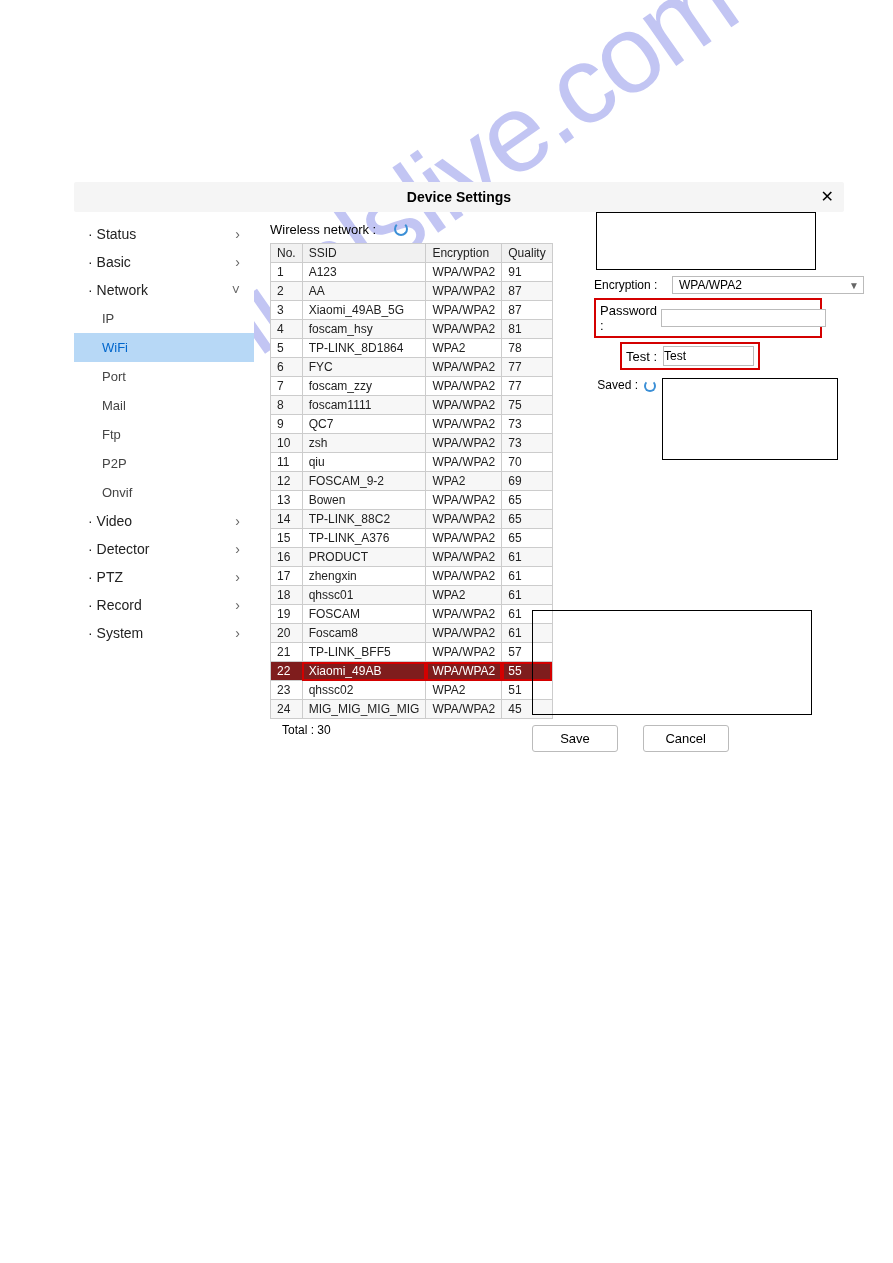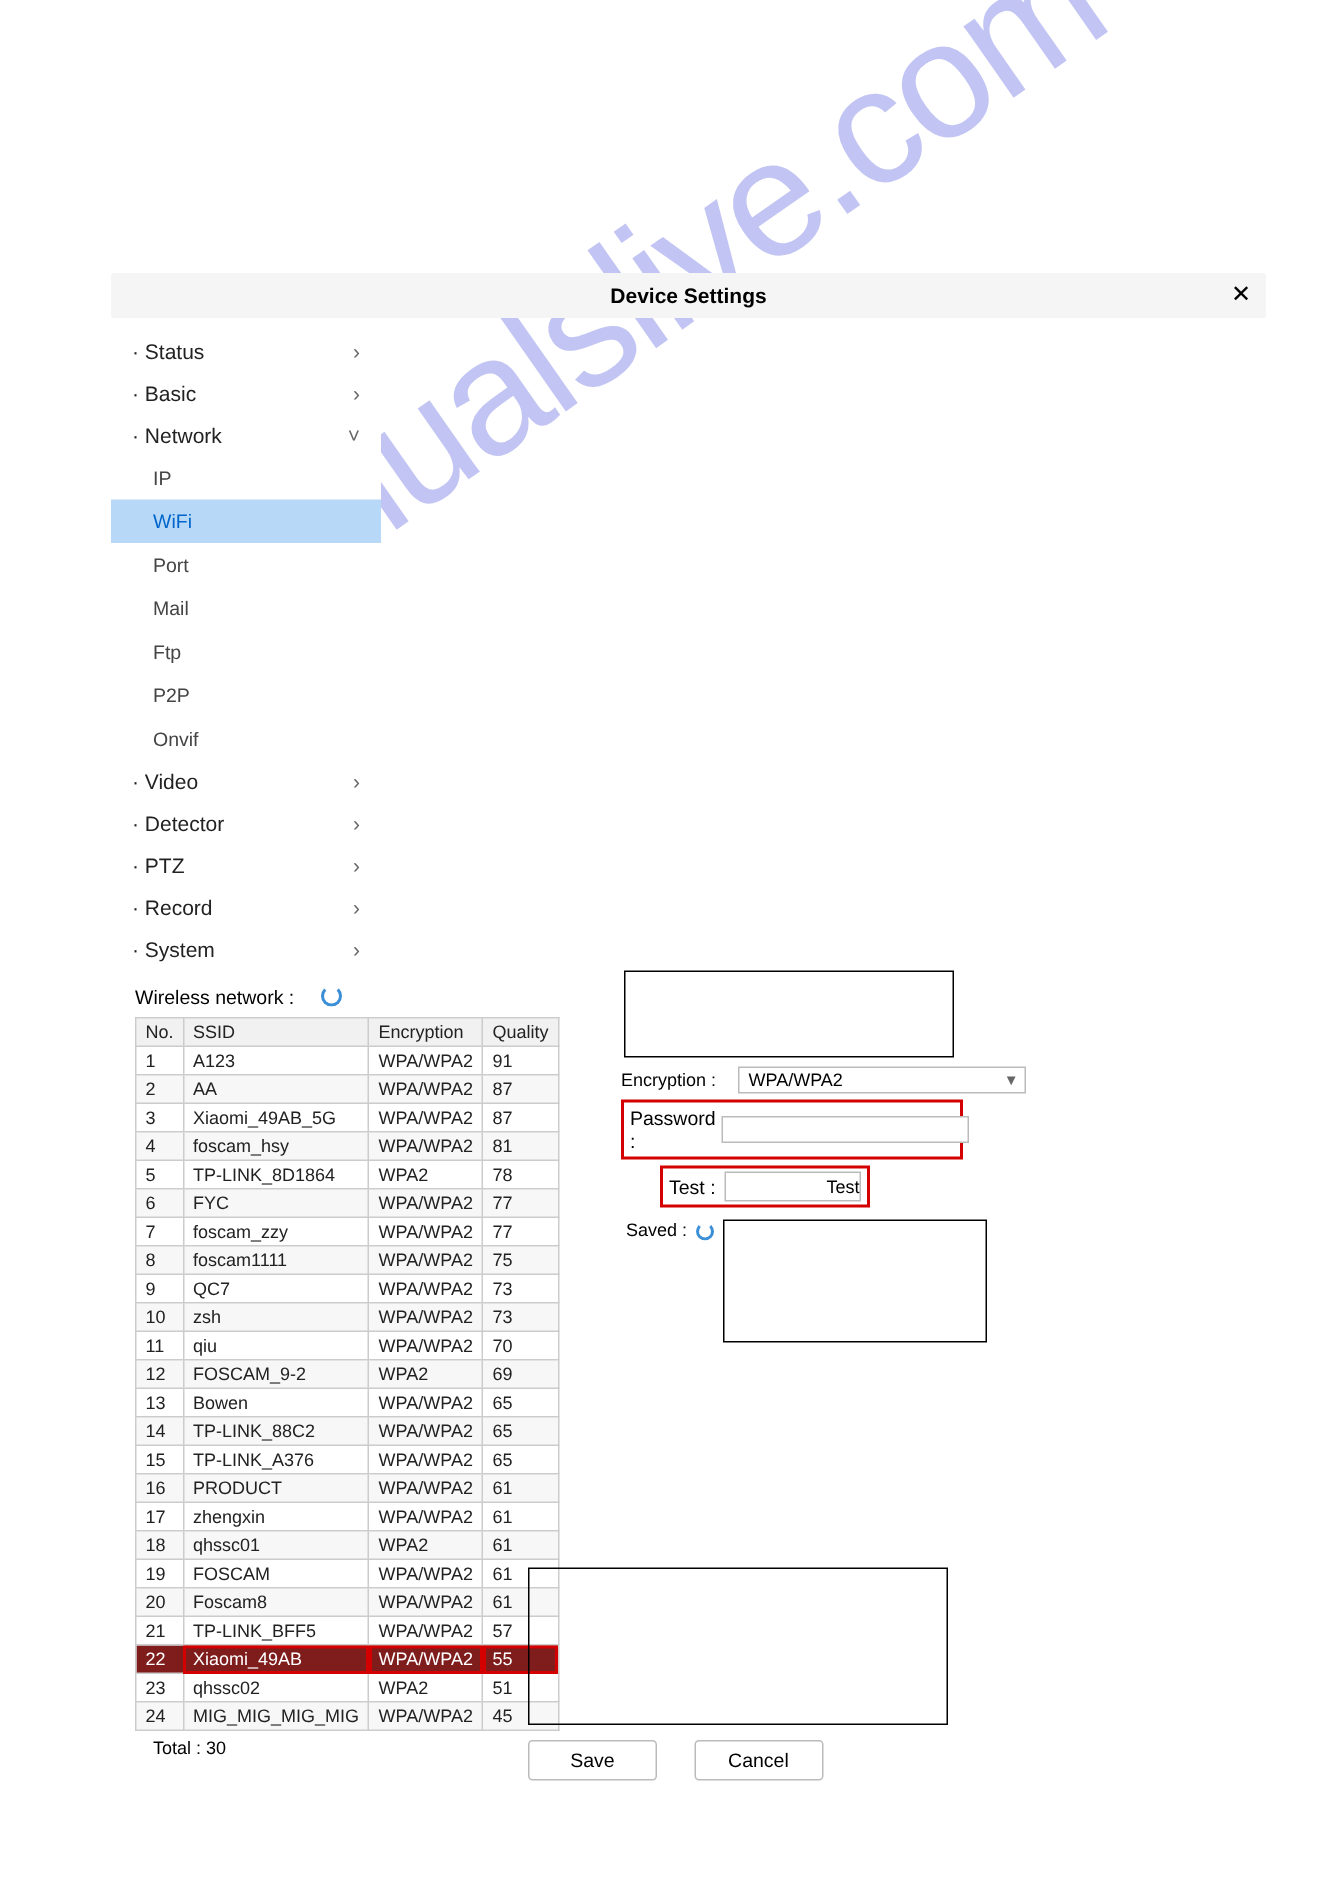--- a/index.html
+++ b/index.html
@@ -31,21 +31,21 @@
     font-weight: 600;
     font-size: 14px;
     color: #000;
     border-radius: 2px;
   }
   .titlebar .close {
     position: absolute; right: 10px; top: 0;
     font-size: 16px; font-weight: normal;
     cursor: pointer;
   }
-  .body { display: flex; flex-direction: column; }
+  .body { display: flex; }
   .sidebar {
     width: 180px;
     padding-top: 8px;
     font-size: 14px;
     background: #fff;
   }
   .nav-item {
     position: relative;
     padding: 6px 14px;
     color: #222;
@@ -118,21 +118,21 @@
     border: 2px solid #d40000; padding: 3px 4px;
     display: flex; align-items: center; width: 228px;
   }
   .pwd-wrap input { flex:1; border: 1px solid #bbb; height: 18px; font-size: 12px; padding: 0 4px; }
   .test-wrap {
     border: 2px solid #d40000; padding: 2px 4px;
     display: flex; align-items: center; width: 140px; margin-left: 26px;
   }
   .test-btn {
     flex:1; border: 1px solid #bbb; background: #fff; font-size: 12px;
-    padding: 2px 0; text-align: right; margin-left: 6px; cursor: pointer;
+    padding: 2px 0; text-align: left; margin-left: 6px; cursor: pointer;
   }
   .saved-row { display:flex; align-items:flex-start; margin-top: 8px; font-size:12px; }
   .saved-spinner {
     display:inline-block; width:12px; height:12px; margin: 2px 6px 0 6px;
     border: 2px solid #3b8fd6; border-top-color: transparent; border-radius:50%;
   }
   .saved-box { border: 1px solid #000; width: 176px; height: 82px; }
   .bigbox { border: 1px solid #000; width: 280px; height: 105px; margin-left: -62px; margin-top: 150px; }
   .btn-row { margin-top: 10px; margin-left: -62px; }
   .btn {

